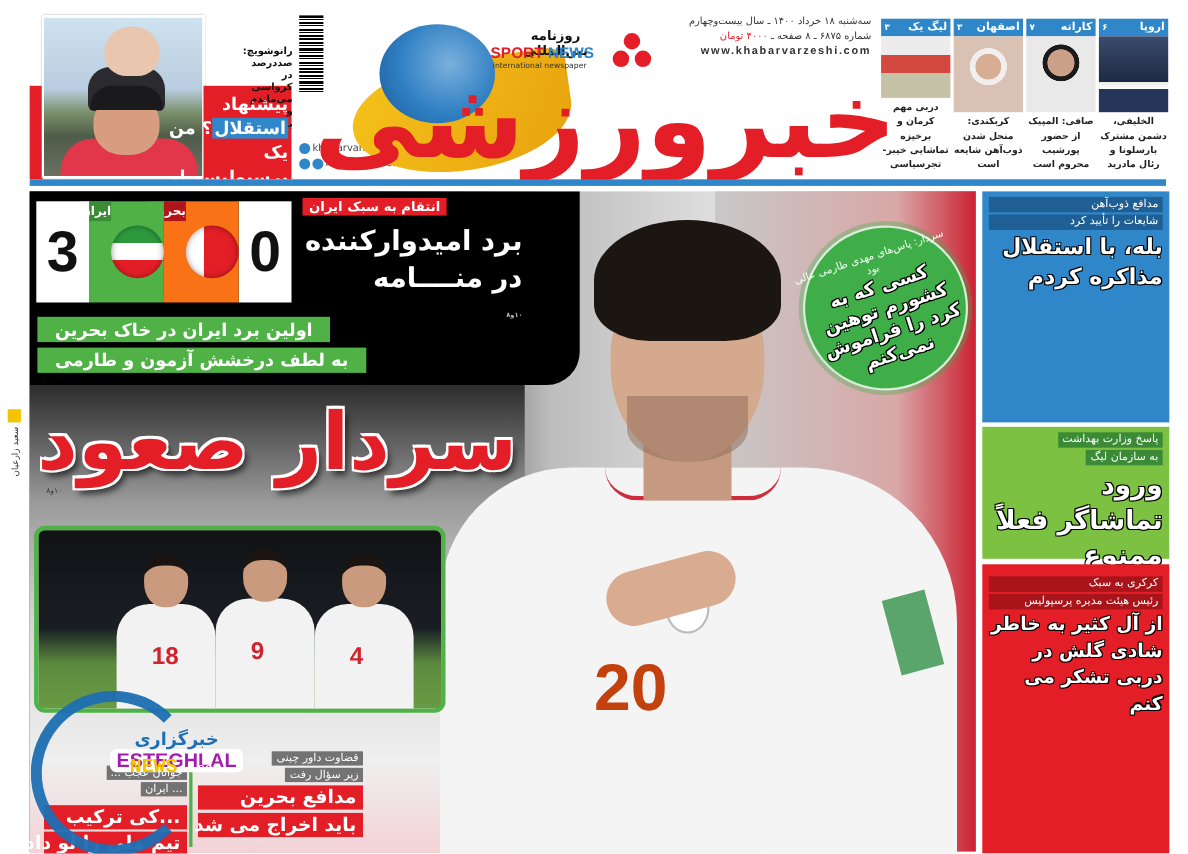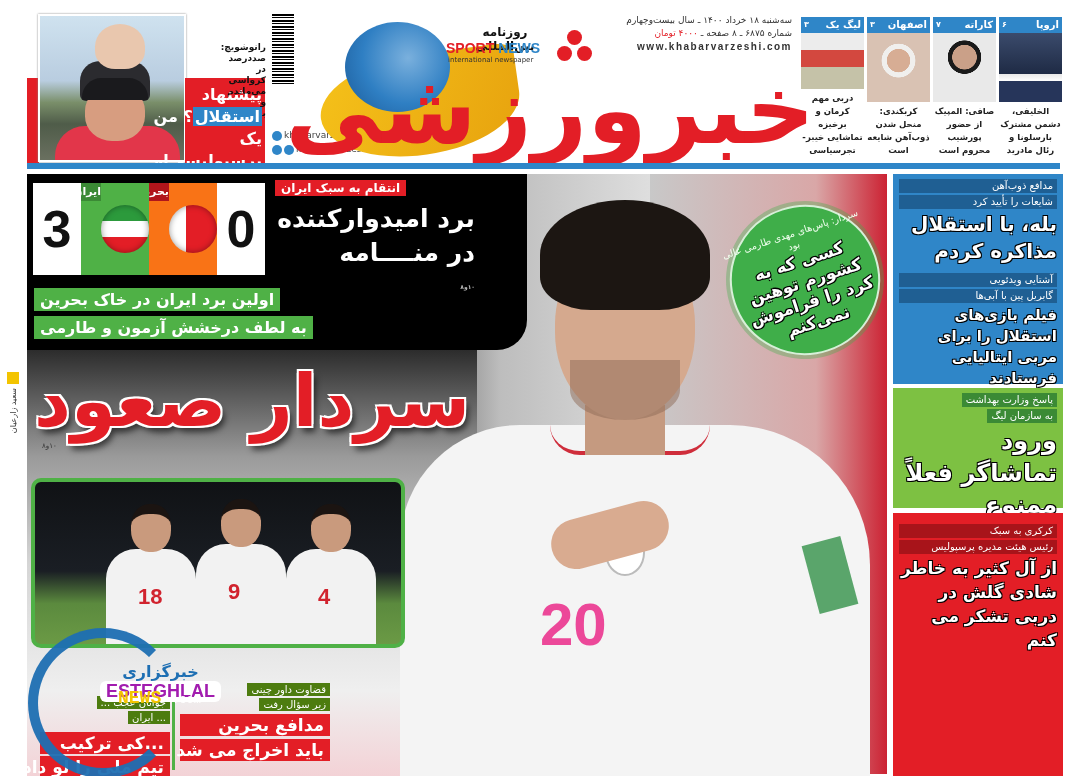--- a/index.html
+++ b/index.html
@@ -57,40 +57,40 @@
   .player { left: 400px; top: 200px; width: 470px; height: 576px; }
   .player .hair { position: absolute; left: 140px; top: 0; width: 170px; height: 110px; background: #1c1612; border-radius: 50% 50% 30% 30%; }
   .player .face { position: absolute; left: 155px; top: 45px; width: 140px; height: 175px; background: #d5a98e; border-radius: 45% 45% 50% 50%; }
   .player .beard { position: absolute; left: 170px; top: 160px; width: 110px; height: 60px; background: #8d6a55; border-radius: 0 0 50% 50%; opacity: .5; }
   .player .neck { position: absolute; left: 185px; top: 205px; width: 80px; height: 50px; background: #c59a80; }
   .player .shirt { position: absolute; left: 0; top: 225px; width: 470px; height: 360px; background: #f4f4f4; border-radius: 120px 140px 0 0; }
   .player .collar { position: absolute; left: 150px; top: 225px; width: 160px; height: 30px; border-bottom: 4px solid #cf2d3b; border-radius: 0 0 80px 80px; }
   .player .badge { position: absolute; left: 205px; top: 330px; width: 40px; height: 46px; border-radius: 40% 40% 50% 50%; background: #fff; border: 2px solid #bbb; }
   .player .badge::before { content: ""; position: absolute; left: 4px; top: 6px; width: 30px; height: 6px; background: #e31e26; }
   .player .badge::after { content: ""; position: absolute; left: 4px; top: 0; width: 30px; height: 6px; background: #2c9a3c; }
-  .player .num { position: absolute; left: 140px; top: 390px; font-size: 60px; font-weight: bold; color: #ec4899; font-family: "Liberation Sans", sans-serif; }
+  .player .num { position: absolute; left: 140px; top: 390px; font-size: 60px; font-weight: bold; color: #c2410c; font-family: "Liberation Sans", sans-serif; }
   .player .patch { position: absolute; left: 410px; top: 340px; width: 40px; height: 70px; background: #5aa56b; transform: rotate(-15deg); }
   .player .hand { position: absolute; left: 150px; top: 310px; width: 120px; height: 50px; background: #d9ab90; border-radius: 30px; transform: rotate(-15deg); }
 
   
   .scorebox { left: 33px; top: 183px; width: 232px; height: 92px; display: flex; flex-direction: row-reverse; }
   .score-cell { width: 48px; background: #fff; color: #111; font-size: 52px; font-weight: bold; line-height: 92px; text-align: center; font-family: "Liberation Sans", sans-serif; }
   .team { width: 68px; display: flex; flex-direction: row; }
   .team .flagwrap { flex: 1; display: flex; align-items: center; justify-content: center; }
   .team .flag { width: 48px; height: 48px; border-radius: 50%; overflow: hidden; box-shadow: inset 0 0 6px rgba(0,0,0,.4); }
   .team .name { height: 18px; line-height: 18px; text-align: center; color: #fff; font-size: 11px; font-weight: bold; }
   .team.iran { background: #4fb146; } .team.iran .name { background: #3b8a35; }
   .team.bahrain { background: #f97316; } .team.bahrain .name { background: #b0151b; }
   .flag.ir { background: linear-gradient(180deg,#2c9a3c 0 33%,#fff 33% 66%,#e31e26 66%); }
   .flag.bh { background: linear-gradient(90deg,#fff 0 35%,#e31e26 35%); }
 
   .kicker-red { left: 275px; top: 180px; background: #e31e26; color: #fff; font-size: 12px; font-weight: bold; padding: 1px 6px; }
   .head-white { left: 265px; top: 202px; width: 210px; font-size: 25px; line-height: 34px; color: #fff; font-weight: bold; text-align: right; }
   .byline { font-size: 6px; color: #bbb; }
-  .green-strip { background: #4fb146; color: #fff; font-size: 16px; font-weight: bold; padding: 2px 6px; white-space: nowrap; }
+  .green-strip { background: #4fb146; color: #fff; font-size: 16px; font-weight: bold; padding: 2px 16px; white-space: nowrap; }
   .strip1 { left: 34px; top: 288px; }
   .strip2 { left: 34px; top: 316px; }
 
   .main-title { left: 32px; top: 356px; width: 440px; font-size: 72px; line-height: 90px; color: #e31e26; font-weight: bold; text-align: center; text-shadow: 2px 2px 0 #fff, -2px -2px 0 #fff, 2px -2px 0 #fff, -2px 2px 0 #fff, 4px 6px 6px rgba(0,0,0,.6); }
   .main-byline { left: 42px; top: 442px; font-size: 7px; color: #333; }
 
   .side-credit { left: 4px; top: 372px; width: 18px; height: 80px; }
   .side-credit .sq { width: 12px; height: 12px; background: #f3c400; margin: 0 auto 4px; }
   .side-credit .t { writing-mode: vertical-rl; transform: rotate(180deg); font-size: 8px; color: #333; margin: 0 auto; }
 
@@ -99,21 +99,21 @@
   .tp-player .h { position: absolute; left: 25px; top: 0; width: 40px; height: 48px; border-radius: 45%; background: #c99a7d; border-top: 10px solid #1b1411; }
   .tp-player .s { position: absolute; left: 0; top: 45px; width: 90px; height: 110px; background: #f2f2f2; border-radius: 30px 30px 0 0; }
   .tp-player .n { position: absolute; left: 32px; top: 80px; font-size: 22px; font-weight: bold; color: #d1232e; font-family: "Liberation Sans", sans-serif; }
 
   .green-circle { left: 730px; top: 205px; width: 150px; height: 150px; border-radius: 50%; background: #3fae49; border: 2px solid #d7efd8; box-shadow: 0 0 0 4px rgba(63,174,73,.35); transform: rotate(-18deg); display: flex; flex-direction: column; align-items: center; justify-content: center; text-align: center; color: #fff; }
   .green-circle .s1 { font-size: 9.5px; line-height: 12px; color: #f2fff0; }
   .green-circle .s2 { font-size: 17px; line-height: 21px; font-weight: bold; text-shadow: 1px 1px 0 #000, -1px -1px 0 #000, 1px -1px 0 #000, -1px 1px 0 #000; }
 
   
   .sub-green-stack { display: flex; flex-direction: column; gap: 2px; align-items: flex-start; }
-  .sub-green { background: #4d7c0f; color: #fff; font-size: 10px; padding: 1px 4px; }
+  .sub-green { background: #737373; color: #fff; font-size: 10px; padding: 1px 4px; }
   .red-bar { background: #e31e26; color: #fff; font-size: 17px; font-weight: bold; padding: 1px 6px; white-space: nowrap; }
   .divider-v { width: 3px; background: #4fb146; }
 
   .watermark { left: 28px; top: 628px; width: 150px; height: 150px; border-radius: 50%; border: 10px solid #1e6fb3; border-right-color: transparent; opacity: .95; }
   .wm-label { left: 100px; top: 662px; text-align: center; }
   .wm-label .fa { color: #1e6fb3; font-size: 16px; font-weight: bold; }
   .wm-label .en { background: #fff; color: #a21caf; font-family: "Liberation Sans", sans-serif; font-weight: bold; font-size: 18px; padding: 0 6px; border-radius: 6px; direction: ltr; }
   .wm-news { left: 118px; top: 688px; direction: ltr; font-family: Liberation Mono, monospace; font-weight: bold; font-size: 18px; color: #f3c400; }
   .wm-news .com { color: #fff; font-size: 12px; font-weight: normal; }
 
@@ -310,25 +310,20 @@
   <div class="en">ESTEGHLAL</div>
 </div>
 <div class="abs wm-news"><span>NEWS</span> <span class="com">.com</span></div>
 
 <div class="abs rcol blue rb1">
   <div style="width:100%">
     <div class="sub">مدافع ذوب‌آهن</div>
     <div class="sub">شایعات را تأیید کرد</div>
     <div class="h" style="font-size:20px;line-height:27px">بله، با استقلال مذاکره کردم</div>
   </div>
-  <div style="width:100%;margin-top:8px">
-    <div class="sub">آشتایی ویدئویی</div>
-    <div class="sub">گابریل پین با آبی‌ها</div>
-    <div class="h" style="font-size:15px;line-height:21px">فیلم بازی‌های استقلال را برای مربی ایتالیایی فرستادند</div>
-  </div>
 </div>
 
 <div class="abs rcol green rb2">
   <div class="sub">پاسخ وزارت بهداشت</div>
   <div class="sub">به سازمان لیگ</div>
   <div class="h" style="font-size:24px;line-height:32px">ورود تماشاگر فعلاً ممنوع</div>
 </div>
 
 <div class="abs rcol red rb3">
   <div style="width:100%;margin-top:6px">

